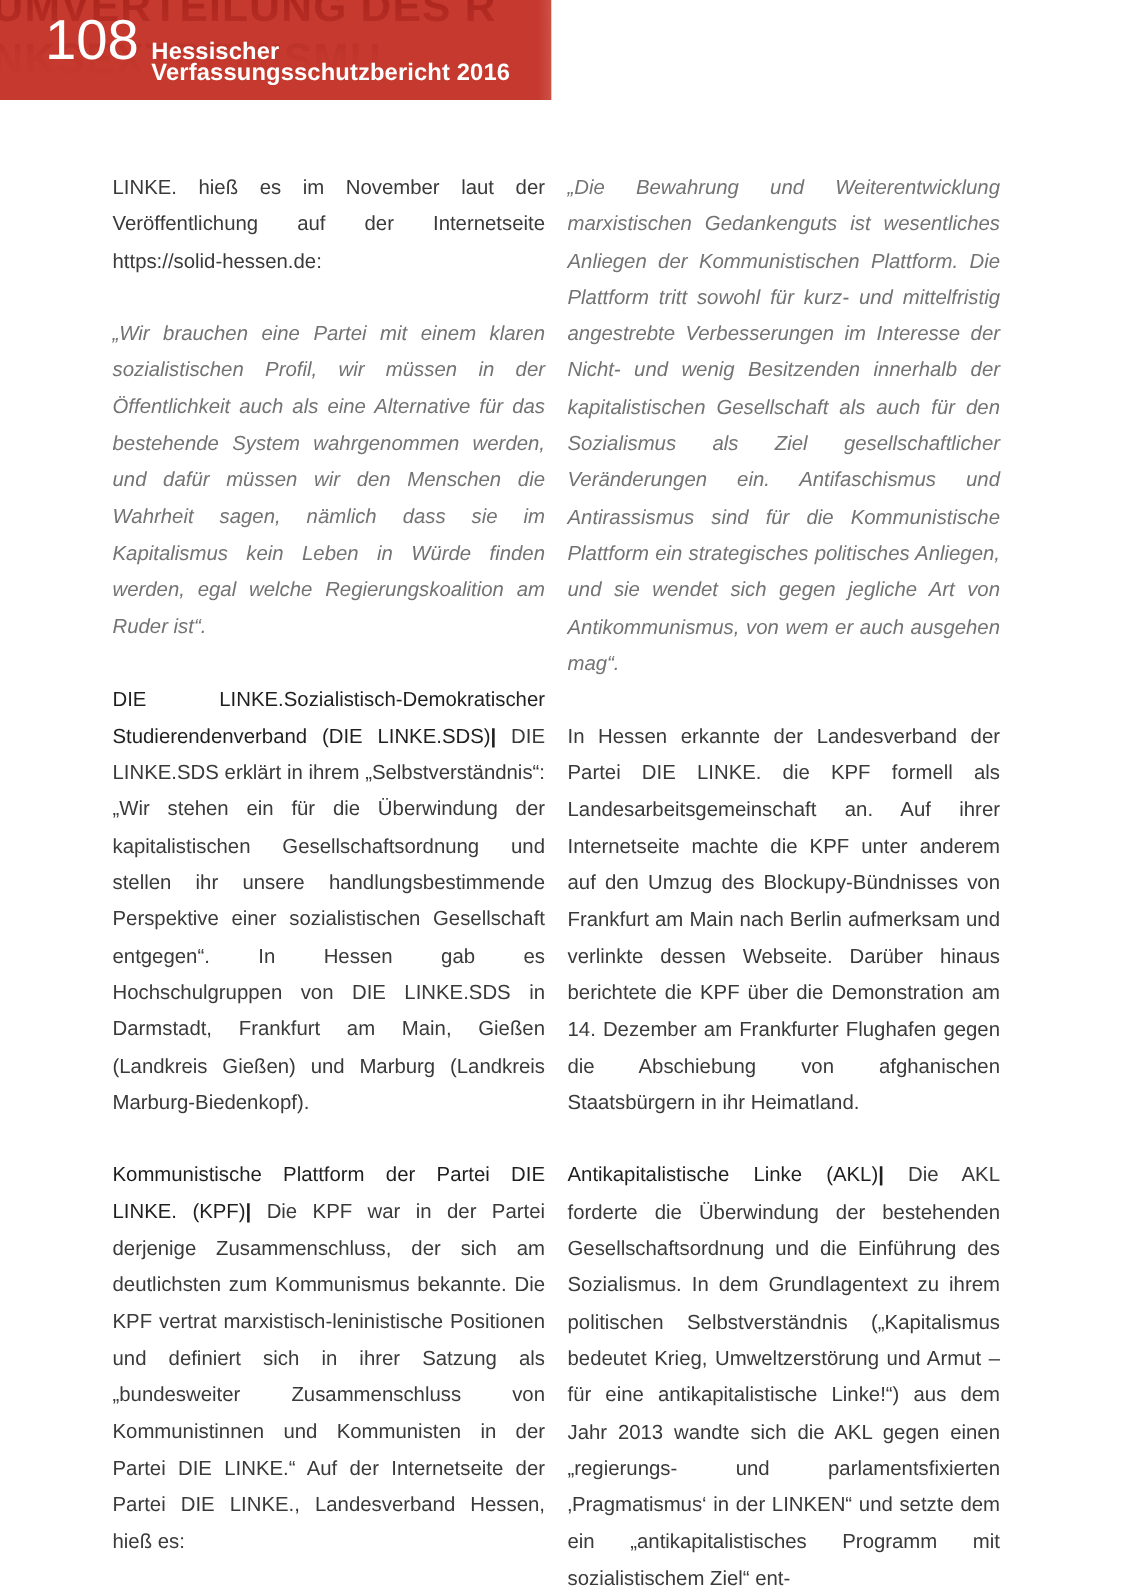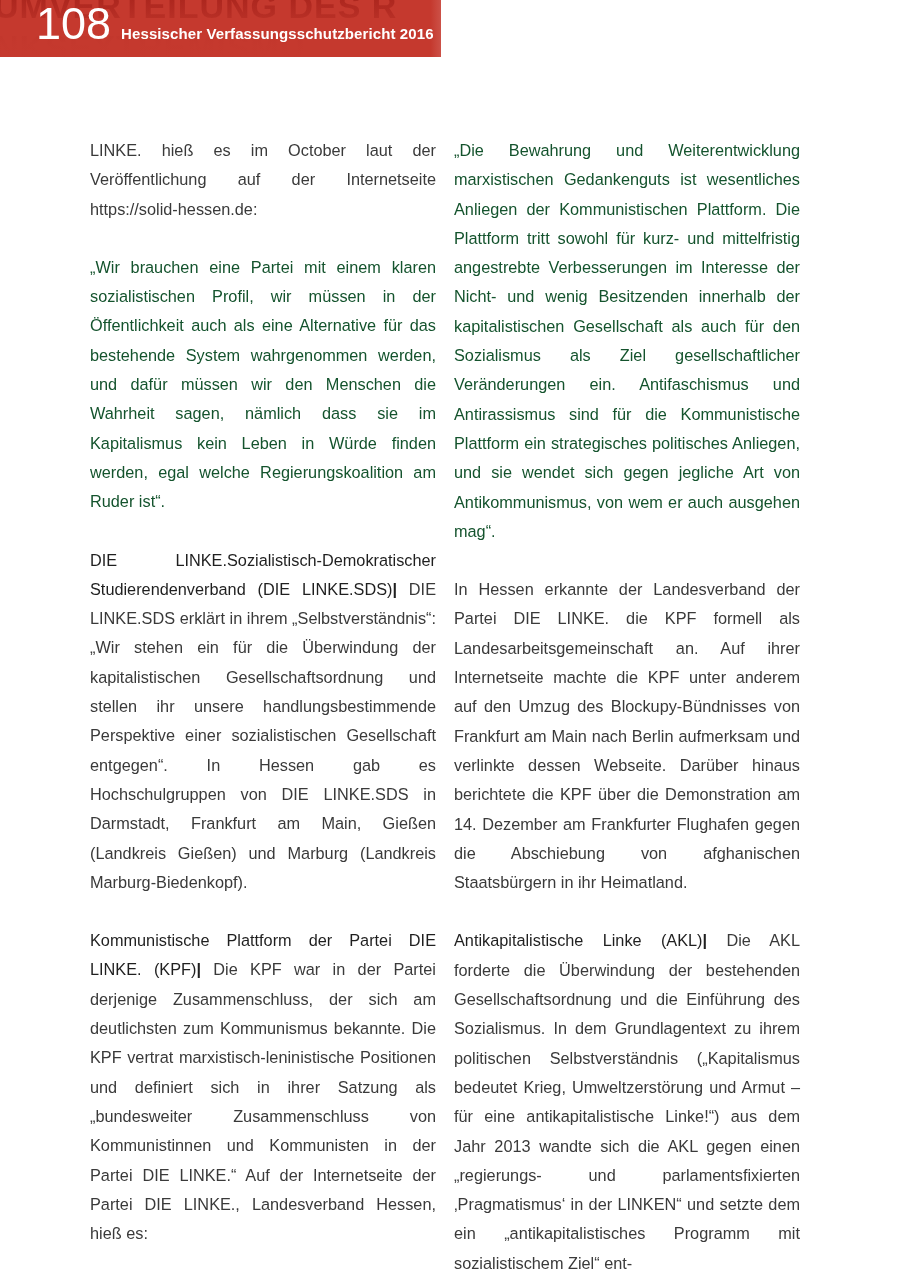--- a/index.html
+++ b/index.html
@@ -15,21 +15,21 @@
     font-family: "Liberation Sans", sans-serif;
     color: #3a3a3a;
   }
 
   
   .header-banner {
     position: absolute;
     left: 0;
     top: 0;
     width: 441px;
-    height: 57px;
+    height: 80px;
     background: #c5392e;
     overflow: hidden;
   }
   .banner-watermark {
     position: absolute;
     left: -6px;
     top: -14px;
     width: 520px;
     font-family: "Liberation Sans", sans-serif;
     font-weight: bold;
@@ -72,21 +72,21 @@
     font-family: "Liberation Sans", sans-serif;
     font-weight: 300;
     font-size: 45px;
     line-height: 45px;
     color: #ffffff;
     letter-spacing: 0px;
   }
   .banner-title {
     font-family: "Liberation Sans", sans-serif;
     font-weight: bold;
-    font-size: 15px;
+    font-size: 19px;
     line-height: 17px;
     color: #ffffff;
     letter-spacing: 0.1px;
     padding-bottom: 2px;
   }
 
   
   .page-body {
     position: absolute;
     left: 90px;
@@ -104,21 +104,22 @@
     font-size: 16.3px;
     line-height: 29.3px;
     text-align: justify;
     text-justify: inter-word;
     margin: 0 0 0 0;
     hyphens: manual;
     color: #3a3a3a;
   }
   .para + .para { margin-top: 29px; }
   .para.quote {
-    color: #14532d;
+    font-style: italic;
+    color: #737373;
   }
   .para.heading-lead .lead {
     font-weight: normal;
     color: #1f1f1f;
   }
   .para.heading-lead .bar {
     font-weight: bold;
     color: #1f1f1f;
   }
 </style>
@@ -135,21 +136,21 @@
   <div class="banner-inner">
     <div class="page-number">108</div>
     <div class="banner-title">Hessischer Verfassungsschutzbericht 2016</div>
   </div>
 </div>
 
 <div class="page-body">
 
   <div class="column">
 
-    <p class="para">LINKE. hieß es im October laut der Veröffentlichung auf der Internetseite https://solid-hessen.de:</p>
+    <p class="para">LINKE. hieß es im November laut der Veröffentlichung auf der Internetseite https://solid-hessen.de:</p>
 
     <p class="para quote">„Wir brauchen eine Partei mit einem klaren sozialistischen Profil, wir müssen in der Öffentlichkeit auch als eine Alternative für das bestehende System wahrgenommen werden, und dafür müssen wir den Menschen die Wahrheit sagen, nämlich dass sie im Kapitalismus kein Leben in Würde finden werden, egal welche Regierungskoalition am Ruder ist“.</p>
 
     <p class="para heading-lead"><span class="lead">DIE LINKE.Sozialistisch-Demokratischer Studierendenverband (DIE LINKE.SDS)</span><span class="bar">|</span><span> DIE LINKE.SDS erklärt in ihrem „Selbstverständnis“: „Wir stehen ein für die Überwindung der kapitalistischen Gesellschaftsordnung und stellen ihr unsere handlungsbestimmende Perspektive einer sozialistischen Gesellschaft entgegen“. In Hessen gab es Hochschulgruppen von DIE LINKE.SDS in Darmstadt, Frankfurt am Main, Gießen (Landkreis Gießen) und Marburg (Landkreis Marburg-Biedenkopf).</span></p>
 
     <p class="para heading-lead"><span class="lead">Kommunistische Plattform der Partei DIE LINKE. (KPF)</span><span class="bar">|</span><span> Die KPF war in der Partei derjenige Zusammenschluss, der sich am deutlichsten zum Kommunismus bekannte. Die KPF vertrat marxistisch-leninistische Positionen und definiert sich in ihrer Satzung als „bundesweiter Zusammenschluss von Kommunistinnen und Kommunisten in der Partei DIE LINKE.“ Auf der Internetseite der Partei DIE LINKE., Landesverband Hessen, hieß es:</span></p>
 
   </div>
 
   <div class="column">

